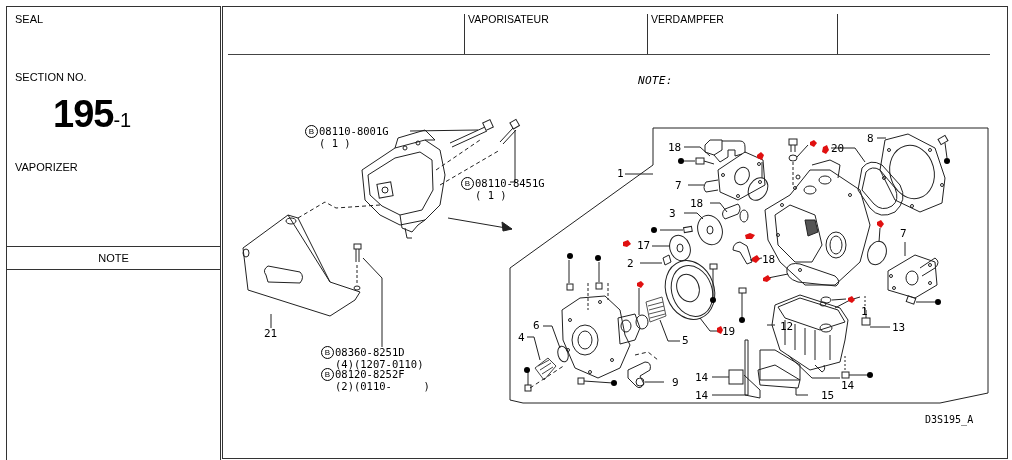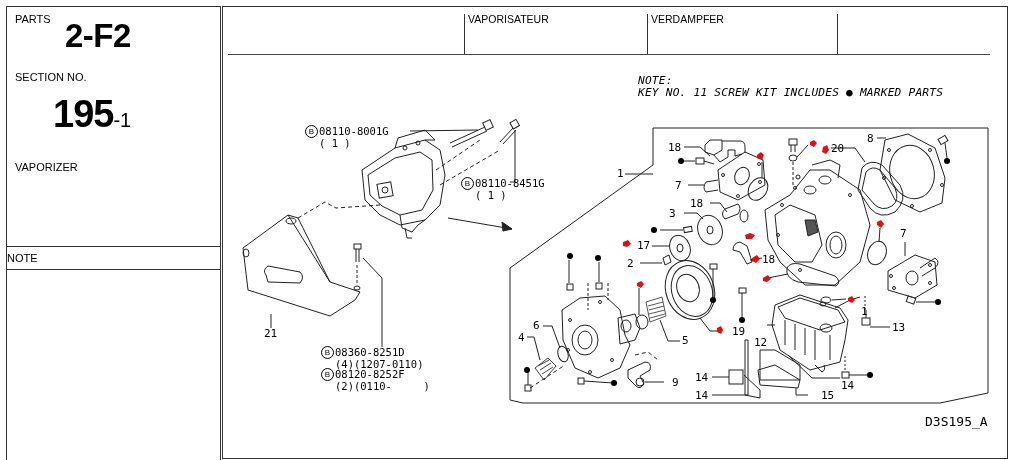--- a/index.html
+++ b/index.html
@@ -4,58 +4,57 @@
 <style>
   html,body{margin:0;padding:0;background:#fff;}
   body{width:1012px;height:460px;position:relative;overflow:hidden;font-family:"Liberation Sans",sans-serif;color:#000;}
   .left-panel{position:absolute;left:6px;top:6px;width:215px;height:454px;border-left:1.5px solid #333;border-right:1.5px solid #333;border-top:1.5px solid #333;box-sizing:border-box;}
   .fiche-label{position:absolute;left:8px;top:6px;font-size:11px;}
   .fiche-value{position:absolute;left:58px;top:10px;font-size:33px;font-weight:bold;letter-spacing:-0.5px;}
   .section-label{position:absolute;left:8px;top:64px;font-size:11px;}
   .section-value{position:absolute;left:46px;top:86px;font-size:38px;font-weight:bold;letter-spacing:-1px;}
   .section-suffix{font-size:20px;font-weight:normal;letter-spacing:0;}
   .part-name{position:absolute;left:8px;top:154px;font-size:11px;}
-  .note-header{position:absolute;left:0;top:239px;width:100%;height:24px;border-top:1.5px solid #333;border-bottom:1.5px solid #333;box-sizing:border-box;font-size:11px;line-height:22px;}
+  .note-header{position:absolute;left:0;top:239px;width:100%;height:24px;border-top:1.5px solid #333;border-bottom:1.5px solid #333;box-sizing:border-box;font-size:11px;text-align:center;line-height:22px;}
   .main-frame{position:absolute;left:222px;top:6px;width:786px;height:453px;border:1.5px solid #333;box-sizing:border-box;}
   .lang-row{position:absolute;left:228px;top:6px;width:762px;height:50px;}
   .lang-cell{position:absolute;top:0;height:48px;font-size:10.5px;padding:7px 0 0 4px;box-sizing:border-box;}
   .lang-sep{position:absolute;top:8px;height:40px;border-left:1px solid #333;}
   .lang-bottom{position:absolute;left:228px;top:54px;width:762px;border-top:1.5px solid #444;}
   .notes{position:absolute;left:638px;top:75px;font-family:"DejaVu Sans Mono",monospace;font-size:11.2px;line-height:11.8px;letter-spacing:0.2px;white-space:pre;font-style:italic;}
   .callout{position:absolute;font-family:"DejaVu Sans Mono",monospace;font-size:10.5px;line-height:10px;white-space:pre;}
   .circ-b{display:inline-block;width:11px;height:11px;border:1px solid #000;border-radius:50%;font-family:"Liberation Sans",sans-serif;font-size:8px;line-height:11px;text-align:center;vertical-align:middle;margin-right:1px;}
   .key{position:absolute;font-family:"DejaVu Sans Mono",monospace;font-size:11px;line-height:11px;}
-  .drawing-id{position:absolute;left:925px;top:414px;font-family:"DejaVu Sans Mono",monospace;font-size:13px;}
+  .drawing-id{position:absolute;left:925px;top:414px;font-family:"DejaVu Sans Mono",monospace;font-size:10px;}
   svg.art{position:absolute;left:0;top:0;}
 </style>
 </head>
 <body>
 
 <div class="left-panel">
-  <span class="fiche-label">PARTS</span>
-  <span class="fiche-value">2-F2</span>
+  <span class="fiche-label">SEAL</span>
   <span class="section-label">SECTION NO.</span>
   <span class="section-value"><span>195</span><span class="section-suffix">-1</span></span>
   <span class="part-name">VAPORIZER</span>
   <div class="note-header">NOTE</div>
 </div>
 
 <div class="main-frame"></div>
 
 <div class="lang-row">
   <div class="lang-sep" style="left:236px;"></div>
   <div class="lang-cell" style="left:236px;width:185px;">VAPORISATEUR</div>
   <div class="lang-sep" style="left:419px;"></div>
   <div class="lang-cell" style="left:419px;width:190px;">VERDAMPFER</div>
   <div class="lang-sep" style="left:609px;"></div>
   <div class="lang-cell" style="left:609px;width:150px;"></div>
 </div>
 <div class="lang-bottom"></div>
 
-<div class="notes"><div>NOTE:</div><div>KEY NO. 11 SCREW KIT INCLUDES ● MARKED PARTS</div></div>
+<div class="notes"><div>NOTE:</div></div>
 
 <svg class="art" width="1012" height="460" viewBox="0 0 1012 460">
   <g fill="none" stroke="#222" stroke-width="1">
 
     <polygon points="653,128 988,128 988,393 940,403 523,403 510,400 510,268 653,165"></polygon>
     <line x1="625" y1="174" x2="653" y2="174"></line>
 
     <line x1="448" y1="218" x2="512" y2="229"></line>
     <polygon points="512,229 502,222 503,231" fill="#222"></polygon>
 
@@ -368,27 +367,27 @@
 <span class="key" style="left:861px;top:306px;">1</span>
 <span class="key" style="left:627px;top:258px;">2</span>
 <span class="key" style="left:669px;top:208px;">3</span>
 <span class="key" style="left:518px;top:332px;">4</span>
 <span class="key" style="left:682px;top:335px;">5</span>
 <span class="key" style="left:533px;top:320px;">6</span>
 <span class="key" style="left:675px;top:180px;">7</span>
 <span class="key" style="left:900px;top:228px;">7</span>
 <span class="key" style="left:867px;top:133px;">8</span>
 <span class="key" style="left:672px;top:377px;">9</span>
-<span class="key" style="left:754px;top:321px;margin-top:16px;">12</span>
+<span class="key" style="left:780px;top:321px;">12</span>
 <span class="key" style="left:892px;top:322px;">13</span>
 <span class="key" style="left:695px;top:372px;">14</span>
 <span class="key" style="left:695px;top:390px;">14</span>
 <span class="key" style="left:841px;top:380px;">14</span>
 <span class="key" style="left:821px;top:390px;">15</span>
 <span class="key" style="left:668px;top:142px;">18</span>
 <span class="key" style="left:637px;top:240px;">17</span>
 <span class="key" style="left:690px;top:198px;">18</span>
 <span class="key" style="left:762px;top:254px;">18</span>
-<span class="key" style="left:722px;top:326px;margin-left:10px;">19</span>
+<span class="key" style="left:722px;top:326px;">19</span>
 <span class="key" style="left:831px;top:143px;">20</span>
 <span class="key" style="left:264px;top:328px;">21</span>
 
 <div class="drawing-id">D3S195_A</div>
 
 </body></html>

